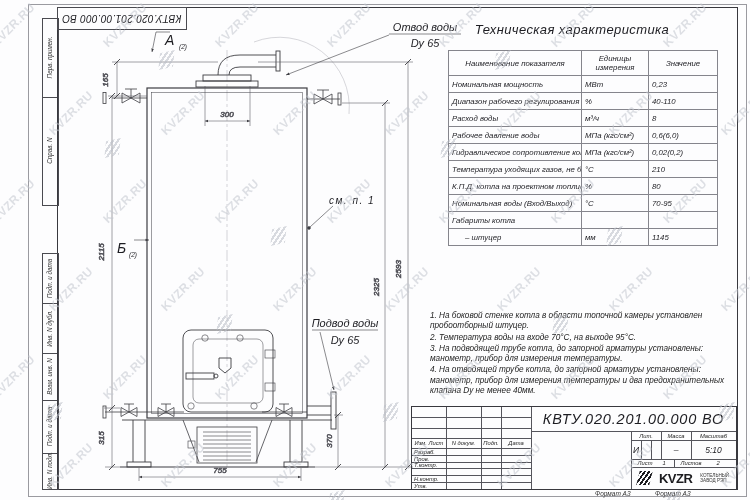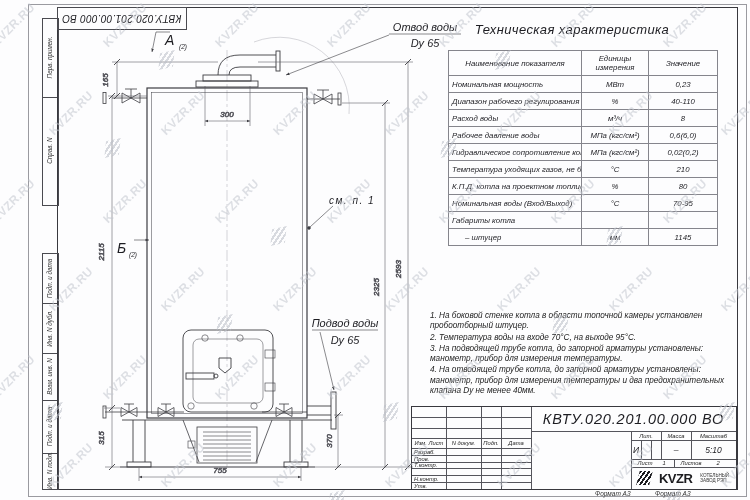--- a/index.html
+++ b/index.html
@@ -17,21 +17,21 @@
   .hdiv{position:absolute;background:#4a4a50;height:0.8px}
   .fmt{position:absolute;font:italic 6.5px "Liberation Sans",sans-serif;color:#333}
   
   .spec-title{position:absolute;left:448px;top:22px;width:248px;text-align:center;
               font:italic 13px "Liberation Sans",sans-serif;letter-spacing:.4px}
   .spec{position:absolute;left:448px;top:50px;width:248px;border-collapse:collapse;table-layout:fixed}
   .spec td,.spec th{border:0.5px solid #85858c;font:italic 7.8px "Liberation Sans",sans-serif;
         padding:0 3px;height:16px;overflow:hidden;white-space:nowrap}
   .spec th{font-weight:normal;text-align:center;height:24px;white-space:normal;line-height:9px}
   .spec td.nm{text-align:left}
-  .spec td.ct{text-align:center}
+  .spec td.ct{}
   .spec td.ind{padding-left:16px}
   .spec{border:1px solid #4a4a50}
   
   .notes{position:absolute;left:430px;top:311px;width:306px}
   .notes p{margin:0 0 1px 0;font:italic 8.2px "Liberation Sans",sans-serif;line-height:10.3px;color:#222}
   
   .tb{position:absolute;left:411px;top:406px;width:324px;height:82px;border:1.2px solid #38383e}
   .tb .vl{position:absolute;width:0.8px;background:#55555c}
   .tb .hl{position:absolute;height:0.8px;background:#55555c}
   .tb .lbl{position:absolute;font:italic 5.8px "Liberation Sans",sans-serif;color:#222;

